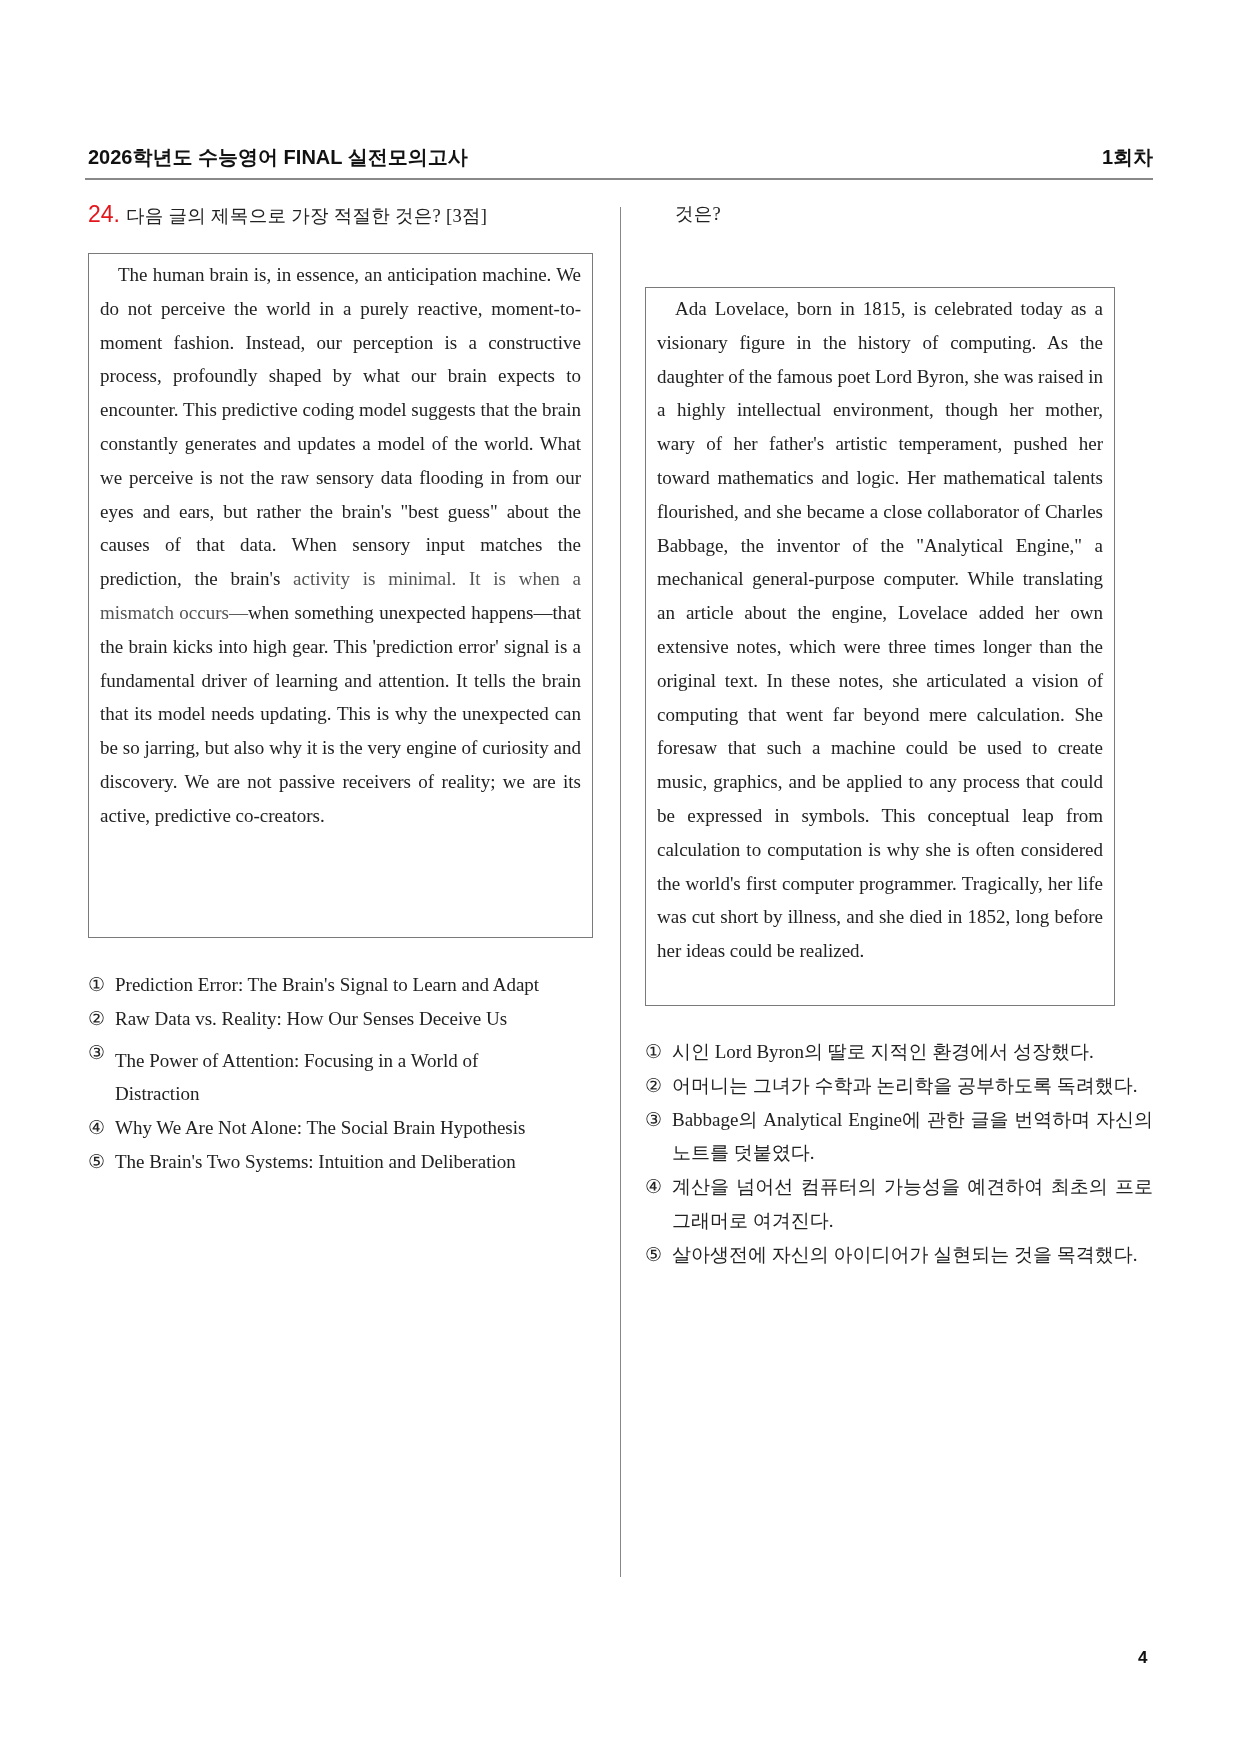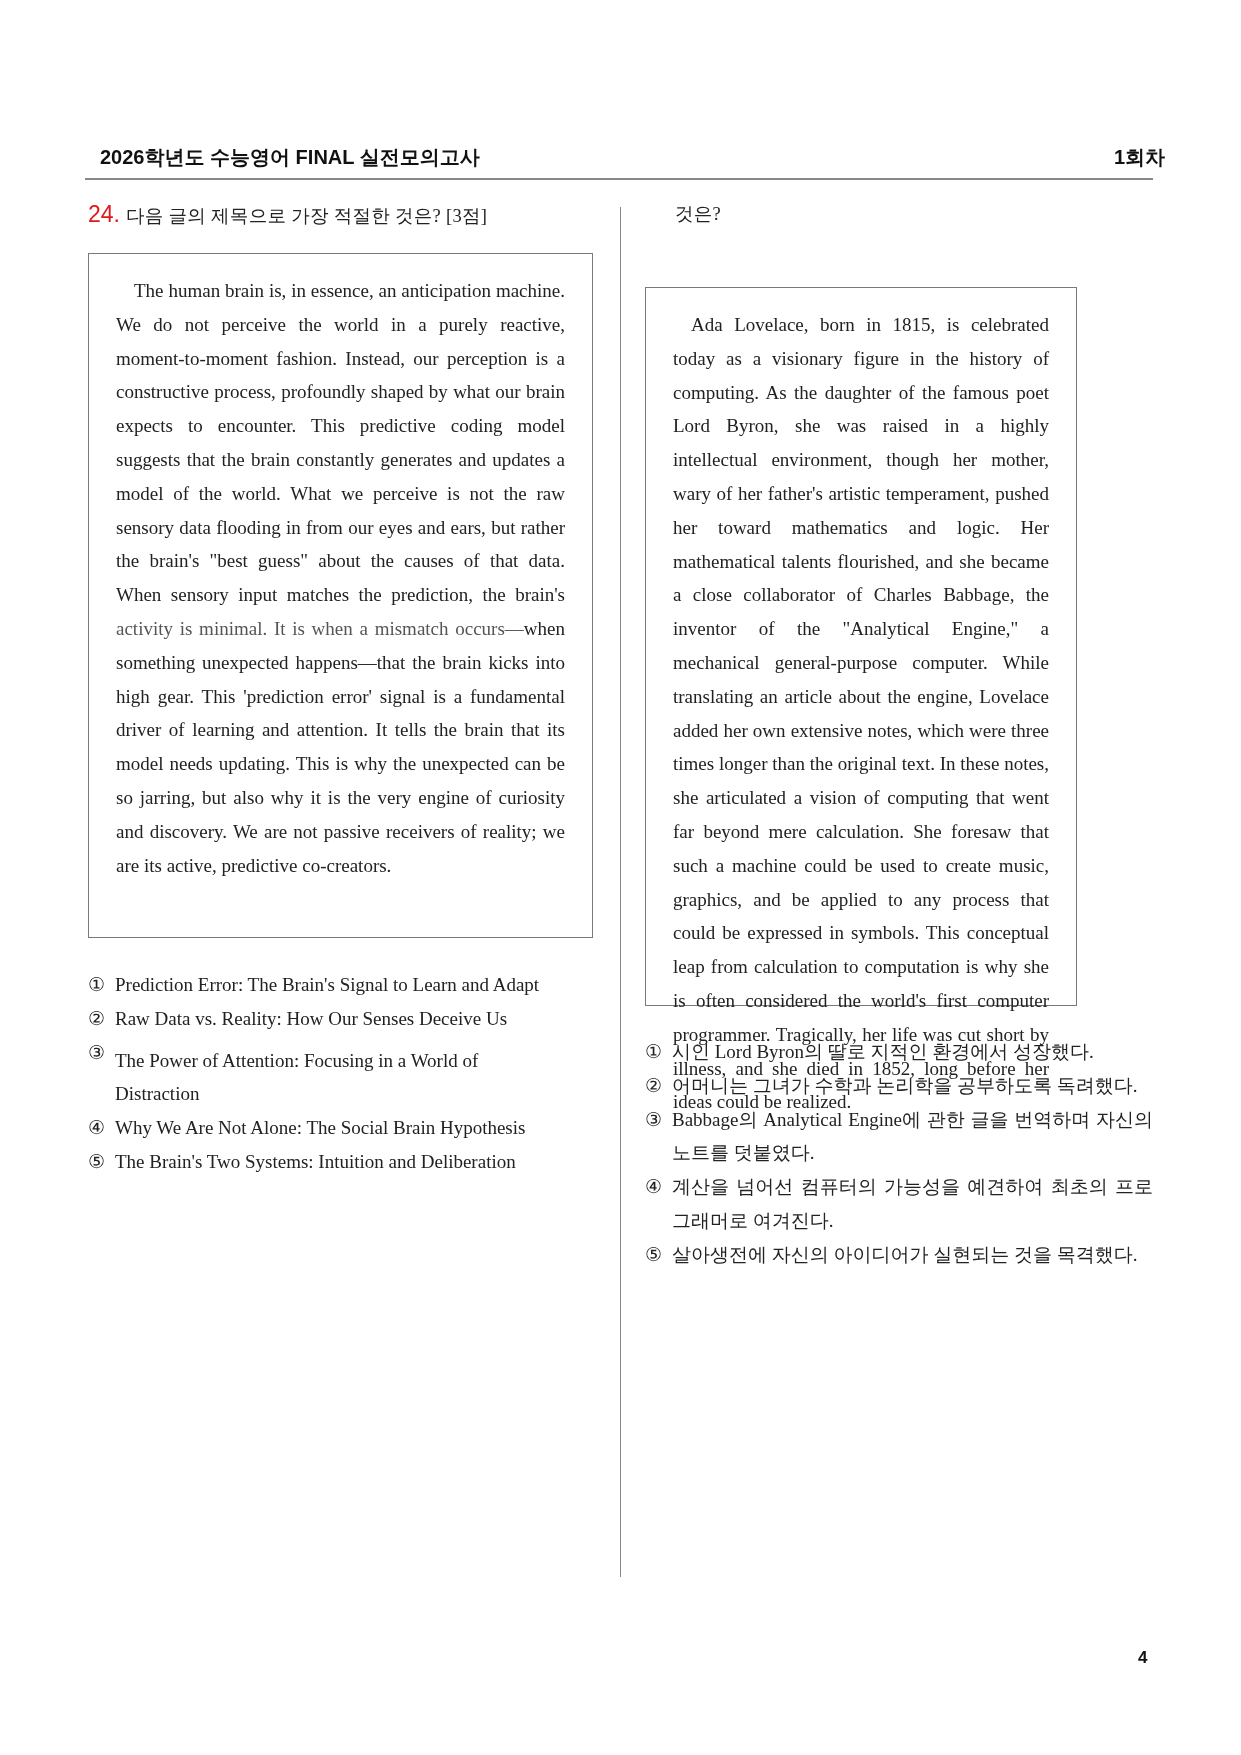--- a/index.html
+++ b/index.html
@@ -1,30 +1,30 @@
 <!DOCTYPE html>
 <html><head>
 <meta charset="utf-8">
 <style>
   html, body { margin: 0; padding: 0; background: #ffffff; }
   body { width: 1241px; height: 1755px; position: relative; overflow: hidden; font-family: "Liberation Serif", "DejaVu Serif", serif; color: #222; }
-  .header { position: absolute; left: 100px; top: 140px; width: 1065px; height: 40px; }
+  .header { position: absolute; left: 88px; top: 140px; width: 1065px; height: 40px; }
   .header-title { position: absolute; left: 0; top: 4px; font-family: "Liberation Sans", "DejaVu Sans", sans-serif; font-weight: bold; font-size: 20px; color: #111; letter-spacing: 0px; }
   .header-round { position: absolute; right: 0; top: 4px; font-family: "Liberation Sans", "DejaVu Sans", sans-serif; font-weight: bold; font-size: 20px; color: #111; }
   .header-rule { position: absolute; left: 85px; top: 178px; width: 1068px; height: 0; border-top: 2px solid #888; }
 
   .col-divider { position: absolute; left: 620px; top: 207px; height: 1370px; width: 0; border-left: 1px solid #888; }
 
   .question { position: absolute; font-size: 18.5px; line-height: 34px; }
   .q-num { color: #e3161b; font-family: "Liberation Sans", "DejaVu Sans", sans-serif; font-size: 23px; margin-right: 6px; }
   .q-stem { color: #222; letter-spacing: 0.3px; }
   .q-underline { text-decoration: underline; text-underline-offset: 3px; }
 
   .passage { position: absolute; border: 1.5px solid #7a7a7a; box-sizing: border-box; padding: 4px 11px 6px 11px; font-size: 19px; line-height: 33.8px; text-align: justify; color: #222; }
-  .passage p { margin: 16px; text-indent: 18px; }
+  .passage p { margin: 0; text-indent: 18px; }
   .passage .faded { color: #555; }
 
   .choices { position: absolute; font-size: 19px; line-height: 33.8px; color: #222; }
   .choice { display: flex; }
   .choice-mark { width: 27px; flex: none; }
   .choice-text { flex: 1; }
 
   .page-num { position: absolute; left: 1138px; top: 1648px; font-family: "Liberation Sans", "DejaVu Sans", sans-serif; font-weight: bold; font-size: 17px; color: #111; }
 </style>
 </head>
@@ -68,21 +68,21 @@
     <span class="choice-text">The Brain's Two Systems: Intuition and Deliberation</span>
   </div>
 </div>
 
 <div class="question" style="left:645px; top:197px; width:510px;">
   <div style="padding-left:30px;">
     <span class="q-stem">것은?</span>
   </div>
 </div>
 
-<div class="passage" style="left:645px; top:287px; width:432px; height:719px;">
+<div class="passage" style="left:645px; top:287px; width:470px; height:719px;">
   <p>Ada Lovelace, born in 1815, is celebrated today as a visionary figure in the history of computing. As the daughter of the famous poet Lord Byron, she was raised in a highly intellectual environment, though her mother, wary of her father's artistic temperament, pushed her toward mathematics and logic. Her mathematical talents flourished, and she became a close collaborator of Charles Babbage, the inventor of the "Analytical Engine," a mechanical general-purpose computer. While translating an article about the engine, Lovelace added her own extensive notes, which were three times longer than the original text. In these notes, she articulated a vision of computing that went far beyond mere calculation. She foresaw that such a machine could be used to create music, graphics, and be applied to any process that could be expressed in symbols. This conceptual leap from calculation to computation is why she is often considered the world's first computer programmer. Tragically, her life was cut short by illness, and she died in 1852, long before her ideas could be realized.</p>
 </div>
 
 <div class="choices" style="left:645px; top:1035px; width:508px;">
   <div class="choice">
     <span class="choice-mark">①</span>
     <span class="choice-text">시인 Lord Byron의 딸로 지적인 환경에서 성장했다.</span>
   </div>
   <div class="choice">
     <span class="choice-mark">②</span>

